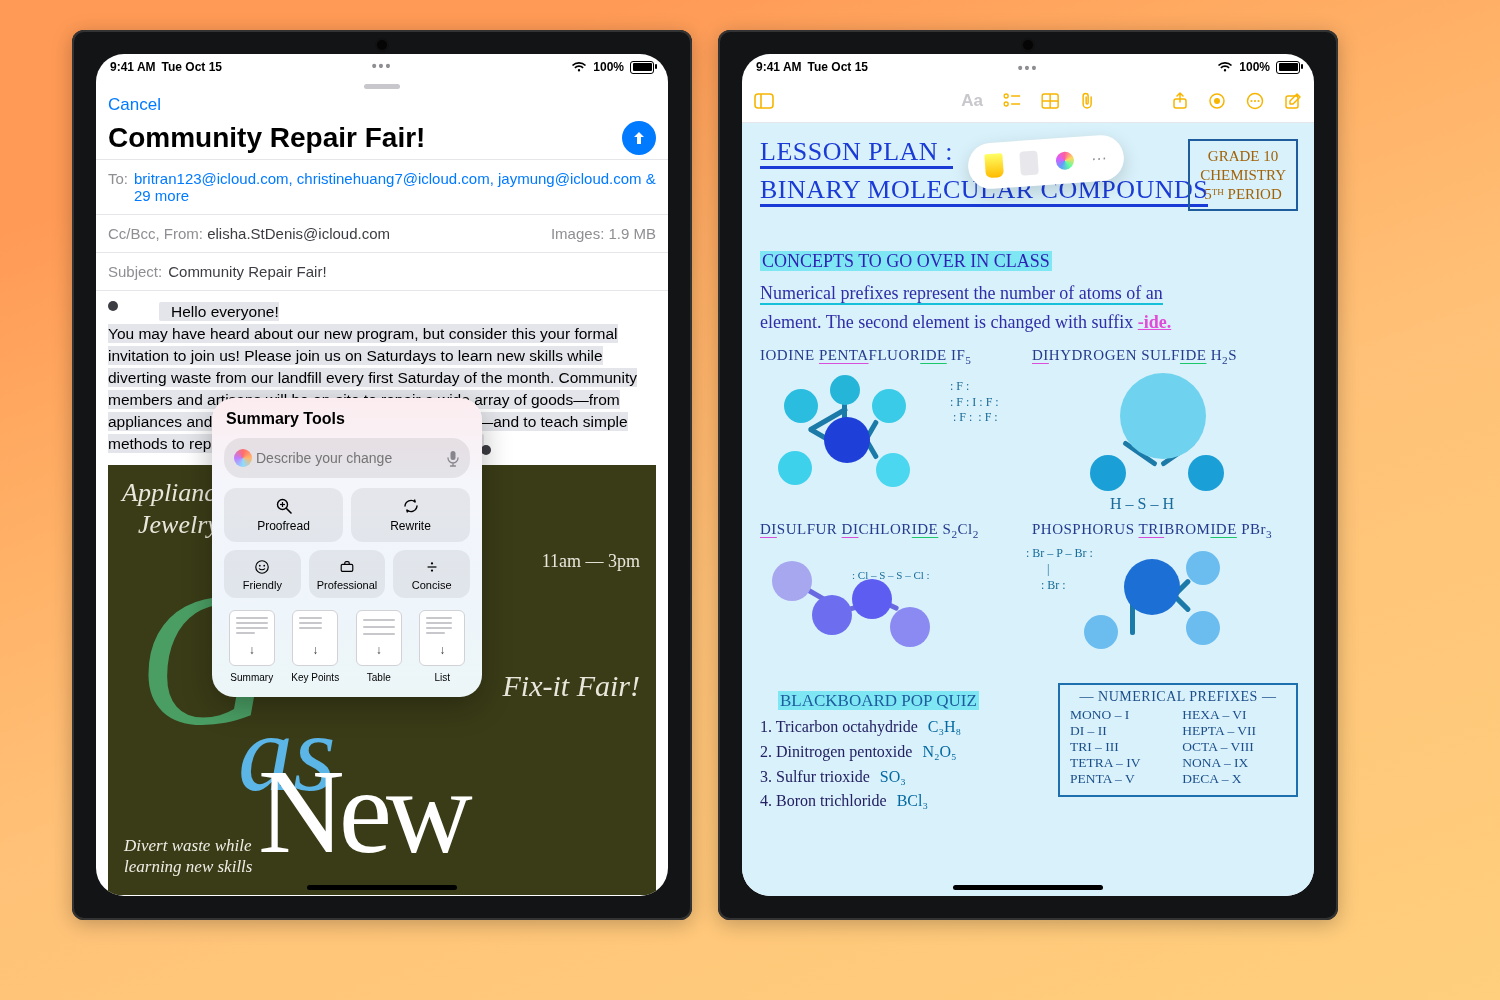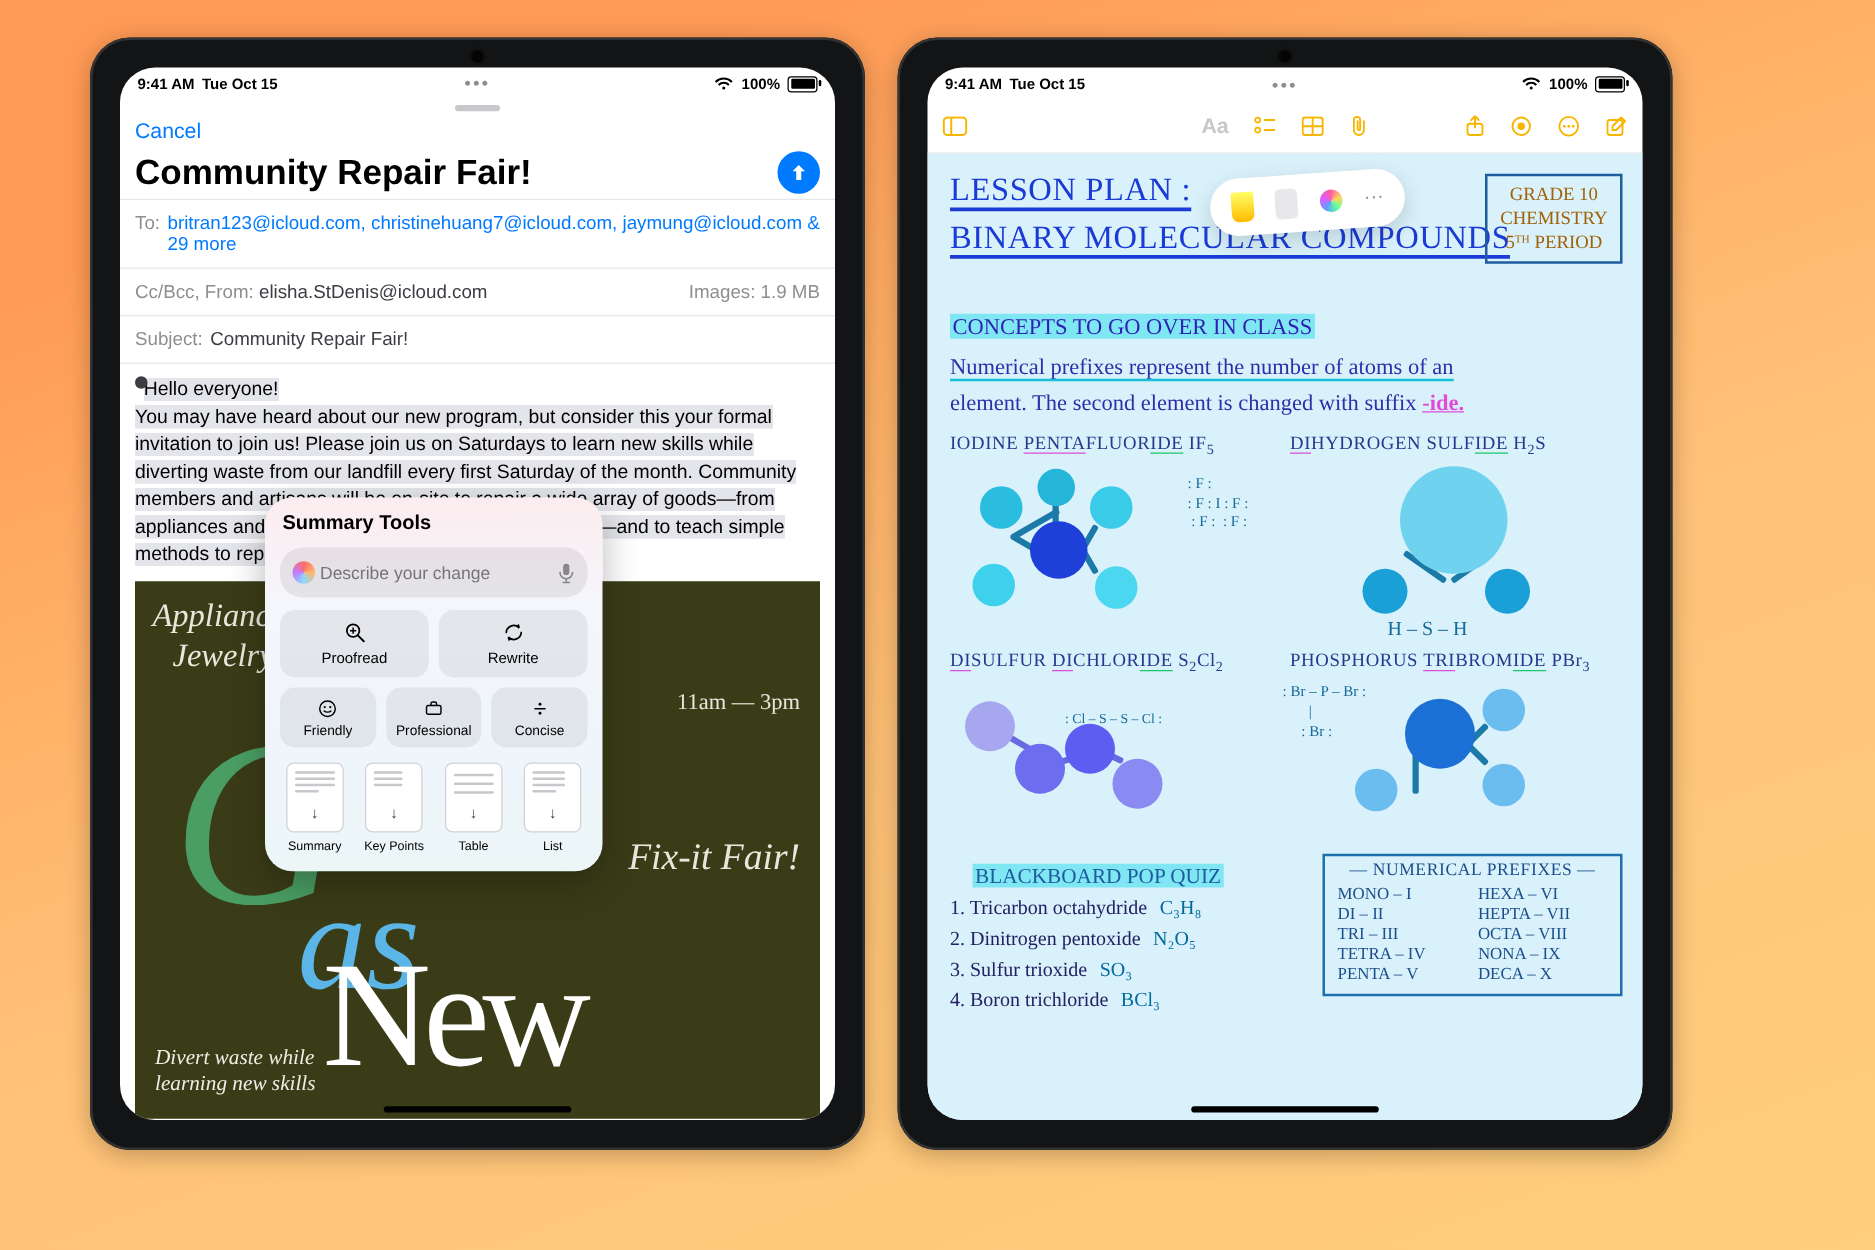--- a/index.html
+++ b/index.html
@@ -1,18 +1,18 @@
 <!DOCTYPE html>
 <html><head>
 <meta charset="utf-8">
 <style>
   html,body{margin:0;padding:0;width:1500px;height:1000px;overflow:hidden;font-family:-apple-system,Helvetica,Arial,sans-serif;}
   
   .stage{width:1500px;height:1000px;background:linear-gradient(160deg,#ff9a56 0%,#ff9a56 15%,#ffb066 35%,#ffc177 55%,#ffcf7d 100%);position:relative;}
-  .ipad{position:absolute;width:620px;height:890px;border-radius:32px;background:#121416;box-shadow:0 4px 20px rgba(0,0,0,.25), inset 0 0 0 2px #333;}
+  .ipad{position:absolute;width:620px;height:890px;border-radius:12px;background:#121416;box-shadow:0 4px 20px rgba(0,0,0,.25), inset 0 0 0 2px #333;}
   .ipad.left{left:72px;top:30px;}
   .ipad.right{left:718px;top:30px;}
   .screen{position:absolute;inset:24px;border-radius:28px;overflow:hidden;background:#fff;}
   .camera{position:absolute;top:10px;left:50%;transform:translateX(-50%);width:10px;height:10px;border-radius:50%;background:#050506;box-shadow:0 0 0 2px #111;}
   .home-bar{position:absolute;bottom:6px;left:50%;transform:translateX(-50%);width:150px;height:5px;border-radius:3px;background:#000;}
   
   .status{height:26px;display:flex;align-items:center;justify-content:space-between;padding:0 14px;font-size:12px;font-weight:600;}
   .status .left-s, .status .right-s{display:flex;align-items:center;gap:6px;}
   .status .batt{display:inline-flex;width:22px;height:11px;border:1.5px solid #000;border-radius:3px;position:relative;}
   .status .batt::after{content:"";position:absolute;right:-4px;top:2px;width:2px;height:5px;background:#000;border-radius:1px;}
@@ -25,21 +25,21 @@
   .cancel{color:#007aff;font-size:17px;}
   .send-btn{width:34px;height:34px;border-radius:50%;background:#007aff;display:flex;align-items:center;justify-content:center;color:#fff;}
   .subject-title{font-size:28px;font-weight:700;padding:0 12px 10px;}
   .field{border-top:1px solid #e5e5ea;padding:10px 12px;font-size:15px;display:flex;gap:6px;align-items:baseline;}
   .field .lbl{color:#8e8e93;}
   .field .val{color:#007aff;flex:1;word-break:break-all;}
   .field .grey{color:#3c3c43;}
   .field.row2{justify-content:space-between;}
   .field.row2 .right{color:#8e8e93;}
   .body-area{border-top:1px solid #e5e5ea;padding:10px 12px 0;font-size:15.5px;line-height:1.42;}
-  .sel{background:#e4e5ea;border-radius:2px;padding:1px 0;}
+  .sel{background:#e4e5ea;border-radius:2px;padding:1px 12px;margin-left:44px;}
   .sel-handle{display:inline-block;width:10px;height:10px;border-radius:50%;background:#3c3c43;vertical-align:top;position:relative;}
   .poster{margin:10px 0 0;height:430px;background:#3a3c17;position:relative;overflow:hidden;}
   .poster .script{font-family:"Snell Roundhand","Brush Script MT",cursive;color:#e9e7dc;position:absolute;}
   .poster .big-as{font-family:Georgia,serif;font-style:italic;color:#5bb5e6;position:absolute;font-weight:500;}
   .poster .new{font-family:Georgia,serif;color:#fff;position:absolute;font-weight:500;}
   .poster .tag{position:absolute;color:#efeee6;font-size:17px;line-height:1.25;left:16px;bottom:18px;width:170px;}
   
   .wt{position:absolute;left:116px;top:318px;width:246px;border-radius:22px;background:linear-gradient(180deg,#fcecef 0%,#f5f6fb 28%,#eef5fb 70%,#ecf6f7 100%);box-shadow:0 10px 30px rgba(0,0,0,.28);padding:12px 12px 14px;}
   .wt h4{margin:0 0 10px 2px;font-size:16px;font-weight:600;}
   .wt .inp{height:40px;border-radius:18px;background:rgba(120,120,128,.14);display:flex;align-items:center;gap:2px;padding:0 10px;}

